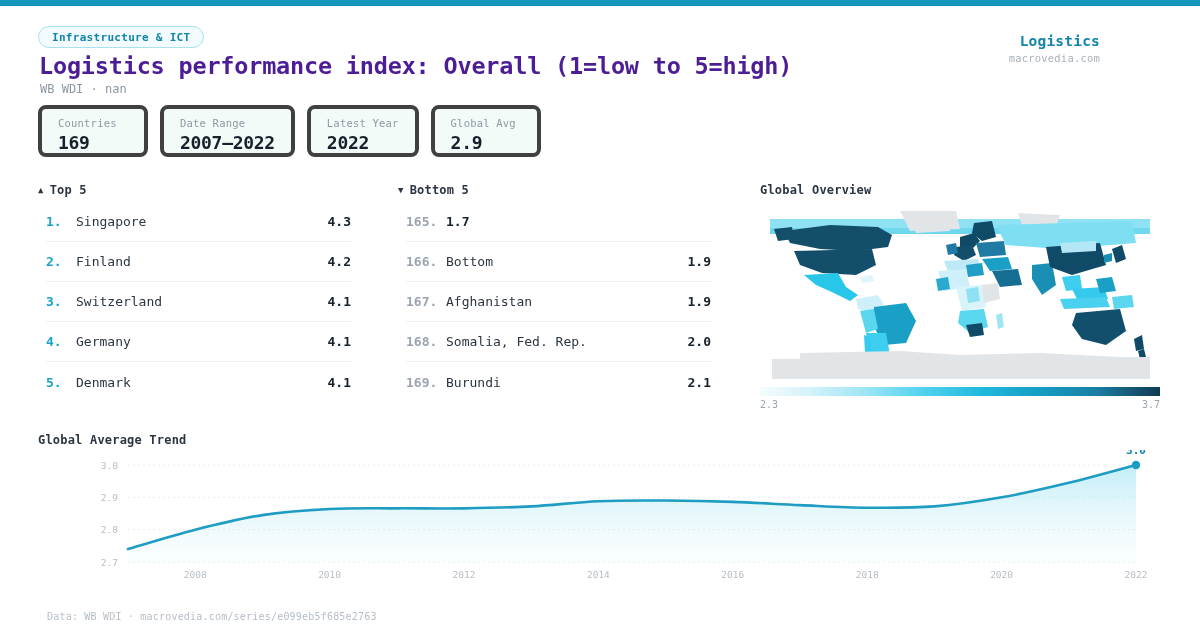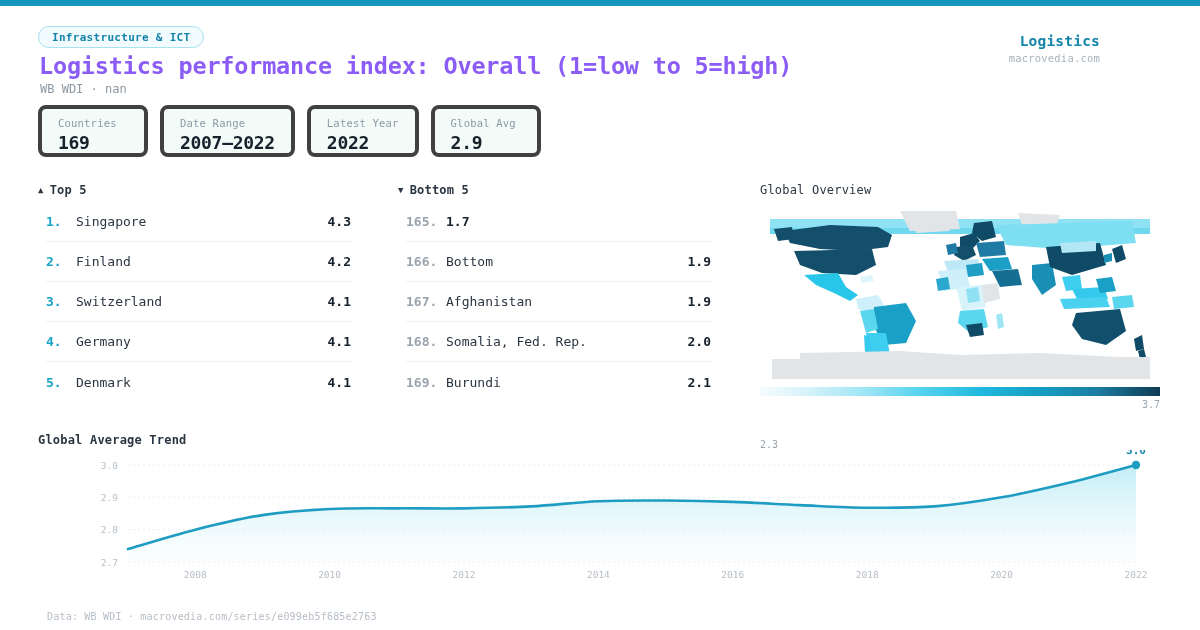--- a/index.html
+++ b/index.html
@@ -23,21 +23,21 @@
     height: 22px; padding: 0 13px;
     border: 1px solid #a8e2ef; border-radius: 11px;
     background: #f2fbfd;
     display: flex; align-items: center;
     font-size: 11px; font-weight: bold; letter-spacing: .3px;
     color: #1385ab;
   }
   .page-title {
     position: absolute; left: 39px; top: 52px;
     font-size: 23.5px; font-weight: bold; letter-spacing: -0.2px;
-    color: #8b5cf6; white-space: nowrap;
+    color: #4c1d95; white-space: nowrap;
   }
   .subtitle {
     position: absolute; left: 40px; top: 82px;
     font-size: 12px; color: #8d98a3;
   }
   .brand {
     position: absolute; right: 40px; top: 33px;
     text-align: right;
   }
   .brand-name { font-size: 14.5px; font-weight: bold; color: #1385ab; letter-spacing: .2px; }
@@ -71,28 +71,28 @@
     font-size: 13px;
   }
   .rank-row:last-child { border-bottom: none; }
   .rank-num { font-weight: bold; color: #1aa3c9; width: 30px; flex: 0 0 auto; }
   .rank-num.muted { color: #9aa4ae; width: 40px; }
   .rank-name { color: #2b3642; flex: 1 1 auto; white-space: nowrap; overflow: hidden; }
   .rank-val { font-weight: bold; color: #16212b; flex: 0 0 auto; text-align: right; }
 
   
   .map-head { position: absolute; left: 760px; top: 183px;
-    font-size: 12px; font-weight: normal; color: #2b3642; letter-spacing: .2px; }
+    font-size: 12px; font-weight: bold; color: #2b3642; letter-spacing: .2px; }
   .map-wrap { position: absolute; left: 760px; top: 203px; width: 400px; height: 180px; }
   .map-wrap svg { display: block; width: 400px; height: 180px; }
   .cbar {
     position: absolute; left: 760px; top: 387px; width: 400px; height: 9px;
     background: linear-gradient(to right,#f5fcfe 0%,#d6f2fa 12%,#9ee6f5 26%,#55d3ef 40%,#21b9de 55%,#169dc3 70%,#1b7ea3 84%,#134f6b 95%,#0e3c53 100%);
   }
-  .cbar-min { position: absolute; left: 760px; top: 399px; font-size: 10px; color: #9aa4ae; margin-top: 40px; }
+  .cbar-min { position: absolute; left: 760px; top: 399px; font-size: 10px; color: #9aa4ae; }
   .cbar-max { position: absolute; left: 1160px; top: 399px; font-size: 10px; color: #9aa4ae; transform: translateX(-100%); }
 
   
   .trend-head { position: absolute; left: 38px; top: 433px;
     font-size: 12px; font-weight: bold; color: #2b3642; letter-spacing: .2px; }
   .trend-wrap { position: absolute; left: 36px; top: 450px; width: 1128px; height: 130px; }
   .trend-wrap svg { display: block; width: 1128px; height: 130px; }
   .tick-label { font-family: "DejaVu Sans Mono","Liberation Mono",monospace; font-size: 9.5px; fill: #b6bec6; }
   .point-label { font-family: "DejaVu Sans Mono","Liberation Mono",monospace; font-size: 11px; font-weight: bold; fill: #1385ab; }
 

